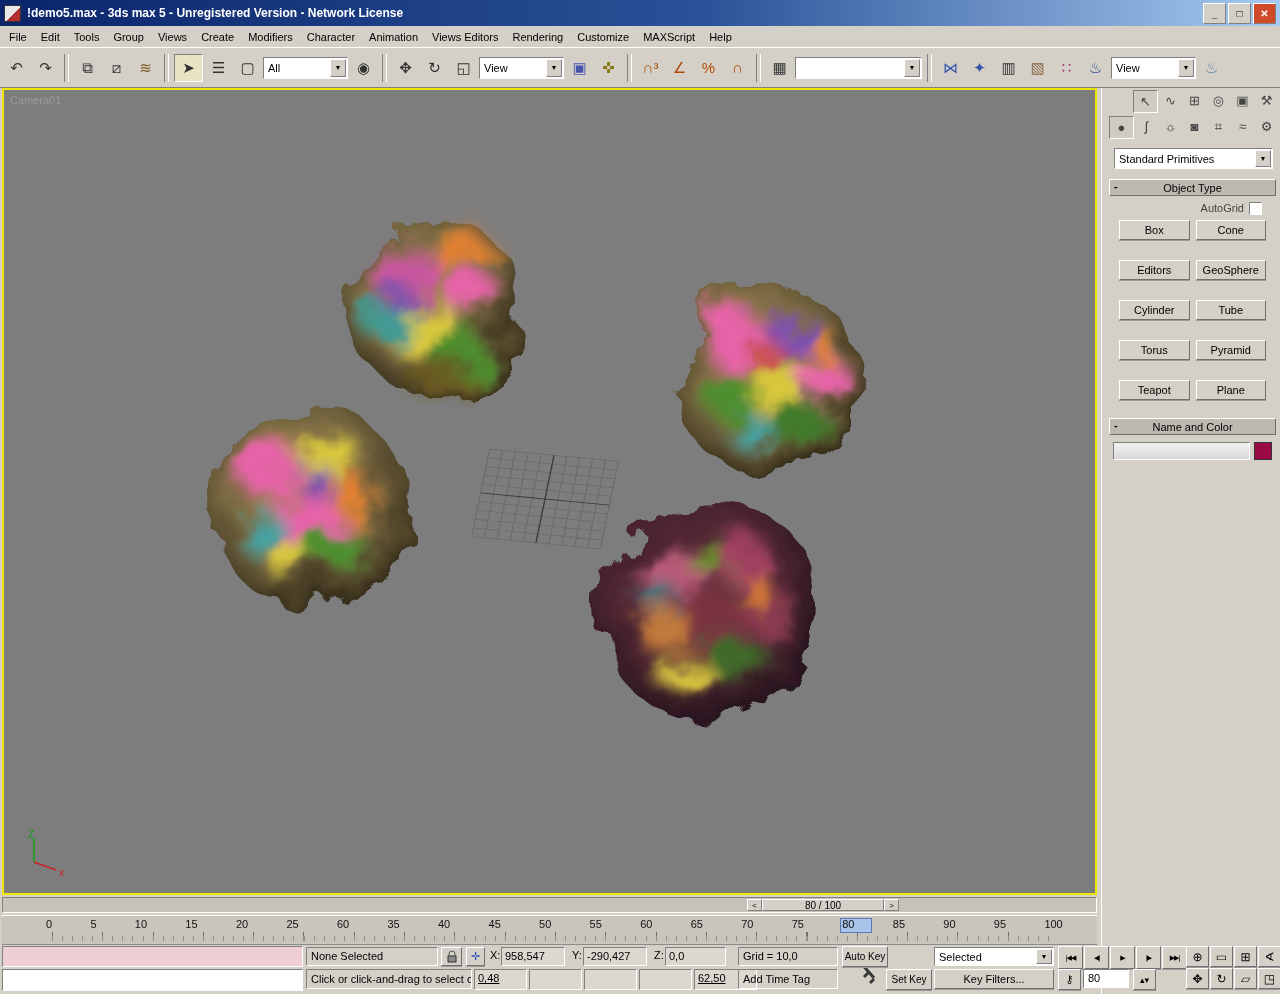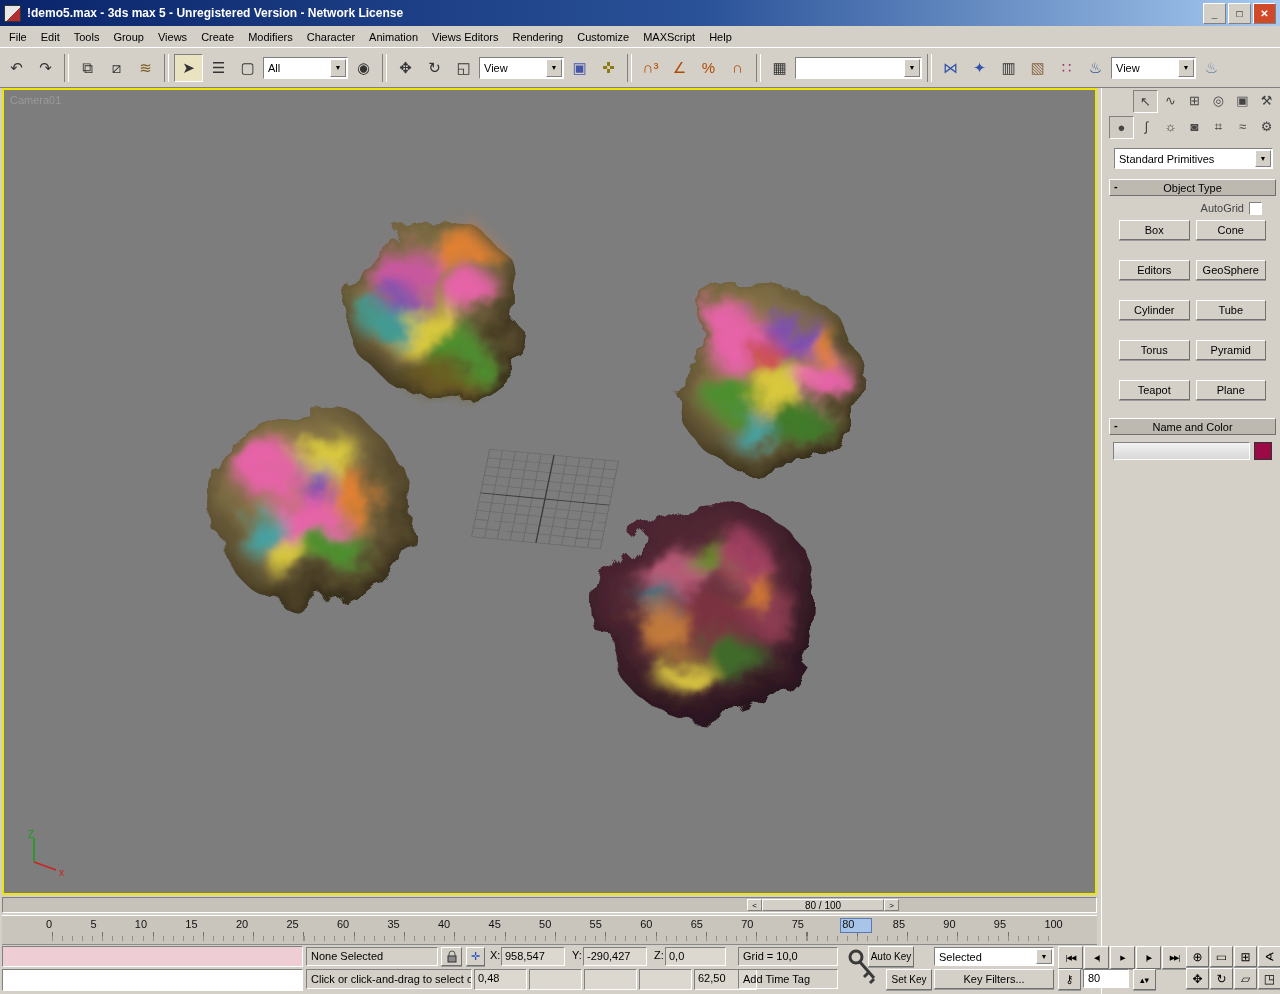--- a/index.html
+++ b/index.html
@@ -81,21 +81,21 @@
   
   .abs{position:absolute;box-sizing:border-box;}
   .sfieldtext{line-height:17px;padding-left:4px;white-space:nowrap;overflow:hidden;}
   .btn{display:flex;align-items:center;justify-content:center;background:#d4d0c8;
     border:1px solid;border-color:#fff #707070 #707070 #fff;box-shadow:0 1px 0 #9a9a9a;}
   .field{background:#dcd8d0;border:1px solid;border-color:#808080 #fff #fff #808080;
     line-height:17px;padding-left:3px;white-space:nowrap;overflow:hidden;}
   .wfield{background:#fff;border:1px solid;border-color:#808080 #fff #fff #808080;
     line-height:17px;padding-left:4px;}
   .misc-fields{position:absolute;left:474px;top:969px;display:flex;gap:2px;}
-  .misc-fields .mf{width:48px;height:19px;}
+  .misc-fields .mf{width:48px;height:19px;text-decoration:underline;}
   .misc-fields .mf:last-child{width:58px;}
   .ddown{background:#fff;border:1px solid;border-color:#808080 #fff #fff #808080;
     display:flex;align-items:center;padding:0 17px 0 4px;position:relative;}
   .ddown::after{content:"▼";position:absolute;right:1px;top:1px;bottom:1px;width:14px;background:#d4d0c8;
     border:1px solid;border-color:#fff #808080 #808080 #fff;font-size:7px;display:flex;align-items:center;justify-content:center;}
   .pb-row{position:absolute;display:flex;gap:1px;}
   .pb-btn{width:23px;height:21px;font-size:7px;letter-spacing:-1px;}
   .nav-cluster{position:absolute;left:1186px;top:946px;display:grid;grid-template-columns:repeat(4,23px);grid-auto-rows:21px;gap:1px;}
   .nav-btn{font-size:12px;}
 </style>
@@ -579,21 +579,21 @@
   <div class="misc-fields">
 
   <span class="mf field">0,48</span>
       <span class="mf field"></span>
       <span class="mf field"></span>
       <span class="mf field"></span>
       <span class="mf field">62,50</span>
     </div>
   <div class="abs sunken sfieldtext" style="left:738px;top:969px;width:100px;height:20px;line-height:19px;">Add Time Tag</div>
 
-  <div class="abs btn" style="left:868px;top:946px;width:46px;height:21px;font-size:10px;">Auto Key</div>
+  <div class="abs btn" style="left:842px;top:946px;width:46px;height:21px;font-size:10px;">Auto Key</div>
   <div class="abs btn" style="left:886px;top:969px;width:46px;height:21px;font-size:10px;">Set Key</div>
   <div class="abs ddown" style="left:934px;top:947px;width:120px;height:19px;">
     <span>Selected</span>
   </div>
   <div class="abs btn" style="left:934px;top:969px;width:120px;height:20px;">Key Filters...</div>
 
   <div class="pb-row" style="left:1058px;top:946px;">
 
   <span class="pb-btn btn" data-kind="icon">
         <span>|◀◀</span>

